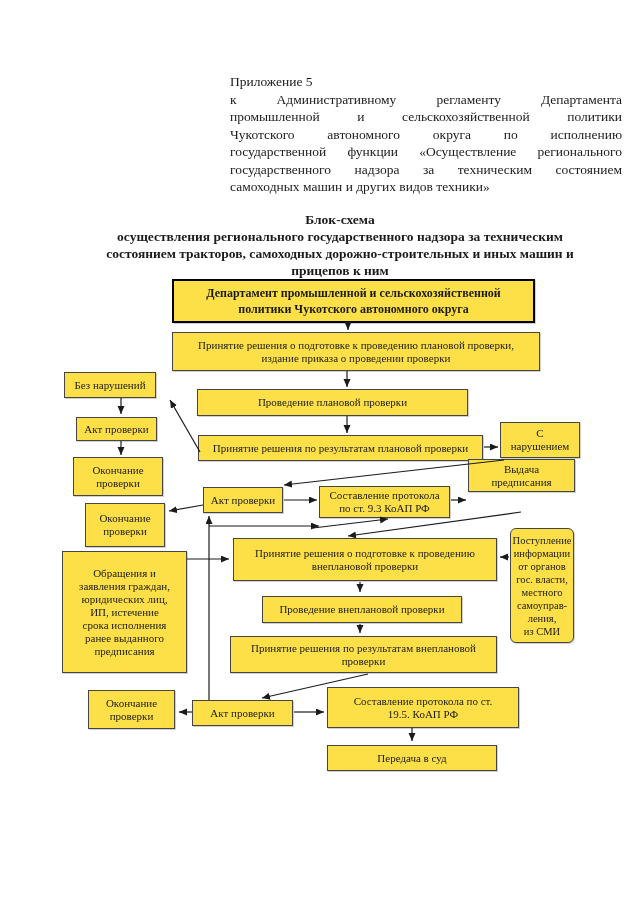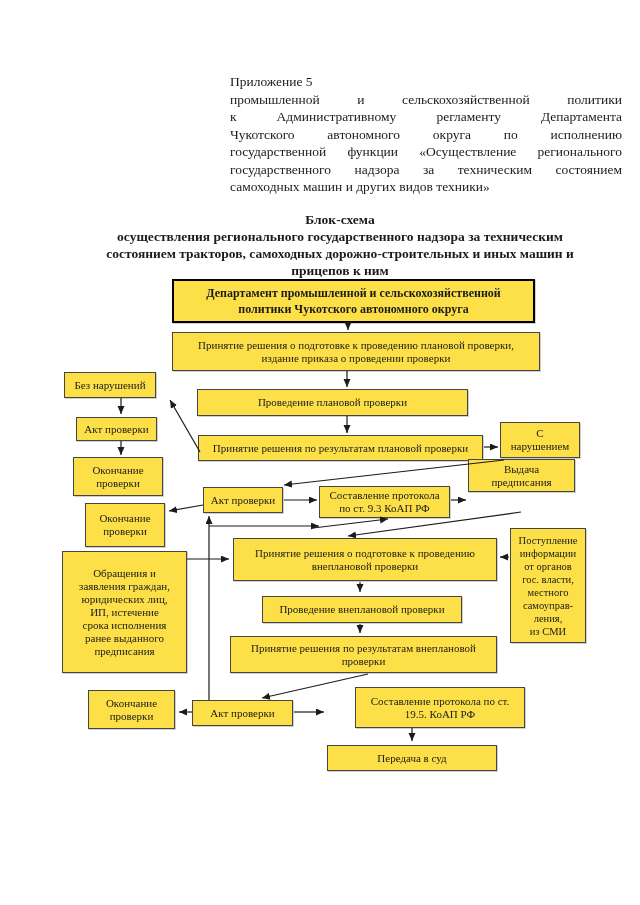--- a/index.html
+++ b/index.html
@@ -30,39 +30,39 @@
   #bx-act-1{left:76px;top:417px;width:81px;height:24px;}
   #bx-results-planned{left:198px;top:435px;width:285px;height:26px;}
   #bx-with-violation{left:500px;top:422px;width:80px;height:36px;}
   #bx-end-1{left:73px;top:457px;width:90px;height:39px;}
   #bx-act-2{left:203px;top:487px;width:80px;height:26px;}
   #bx-protocol-93{left:319px;top:486px;width:131px;height:32px;}
   #bx-prescription{left:468px;top:459px;width:107px;height:33px;}
   #bx-end-2{left:85px;top:503px;width:80px;height:44px;}
   #bx-appeals{left:62px;top:551px;width:125px;height:122px;}
   #bx-decision-unplanned{left:233px;top:538px;width:264px;height:43px;}
-  #bx-info{left:510px;top:528px;width:76px;height:115px;font-size:10.5px;}
+  #bx-info{left:510px;top:528px;width:64px;height:115px;font-size:10.5px;border-radius:6px;}
   #bx-conduct-unplanned{left:262px;top:596px;width:200px;height:27px;}
   #bx-results-unplanned{left:230px;top:636px;width:267px;height:37px;}
   #bx-end-3{left:88px;top:690px;width:87px;height:39px;}
   #bx-act-3{left:192px;top:700px;width:101px;height:26px;}
-  #bx-protocol-195{left:327px;top:687px;width:170px;height:41px;margin-left:28px;}
+  #bx-protocol-195{left:327px;top:687px;width:192px;height:41px;}
   #bx-court{left:327px;top:745px;width:170px;height:26px;}
   svg.arrows{position:absolute;left:0;top:0;width:640px;height:905px;pointer-events:none;}
   svg.arrows line{stroke:#1b1b1b;stroke-width:1.2;}
 </style>
 </head>
 <body>
 
 <div class="page">
 
   <div class="header-block">
     <div class="hline">Приложение 5</div>
+    <div class="hline j">к Административному регламенту Департамента</div>
     <div class="hline j">промышленной и сельскохозяйственной политики</div>
-    <div class="hline j">к Административному регламенту Департамента</div>
     <div class="hline j">Чукотского автономного округа по исполнению</div>
     <div class="hline j">государственной функции «Осуществление регионального</div>
     <div class="hline j">государственного надзора за техническим состоянием</div>
     <div class="hline">самоходных машин и других видов техники»</div>
   </div>
 
   <div class="title-block">
     <div>Блок-схема</div>
     <div class="title-sub">осуществления регионального государственного надзора за техническим
 состоянием тракторов, самоходных дорожно-строительных и иных машин и

